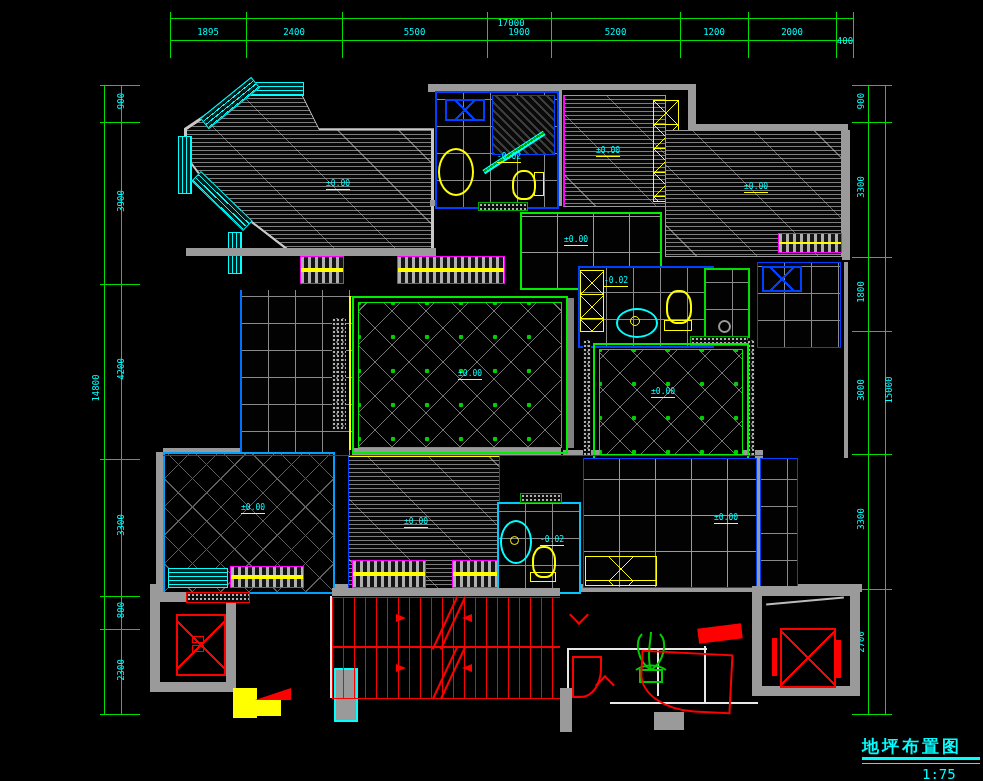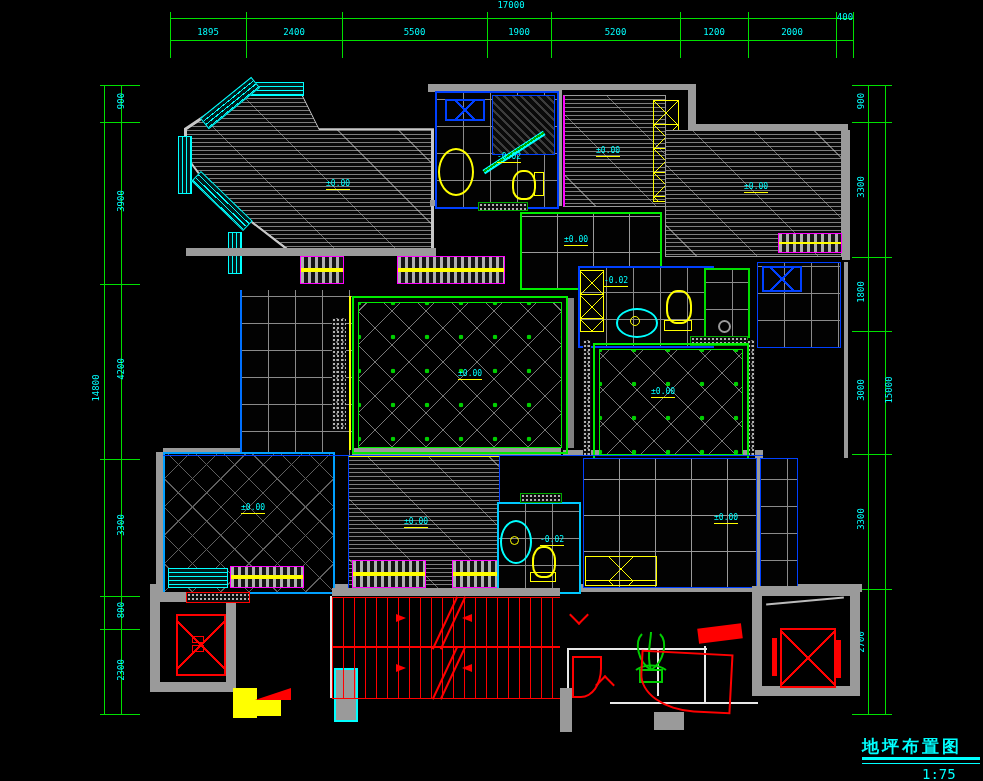--- a/index.html
+++ b/index.html
@@ -74,38 +74,38 @@
   .scale-text{position:absolute;color:#00ffff;font-size:14px;}
 </style>
 </head>
 <body>
 
 <div id="canvas">
 
   <div>
     <div class="gline" style="left:170px;top:18px;width:683px;height:1px"></div>
     <div class="gline" style="left:170px;top:40px;width:683px;height:1px"></div>
-    <span class="dimtext" style="left:466px;top:0;width:90px">17000</span>
+    <span class="dimtext" style="left:466px;top:18px;width:90px">17000</span>
     <div class="gline" style="left:170px;top:12px;width:1px;height:46px"></div>
     <div class="gline" style="left:246px;top:12px;width:1px;height:46px"></div>
     <div class="gline" style="left:342px;top:12px;width:1px;height:46px"></div>
     <div class="gline" style="left:487px;top:12px;width:1px;height:46px"></div>
     <div class="gline" style="left:551px;top:12px;width:1px;height:46px"></div>
     <div class="gline" style="left:680px;top:12px;width:1px;height:46px"></div>
     <div class="gline" style="left:748px;top:12px;width:1px;height:46px"></div>
     <div class="gline" style="left:836px;top:12px;width:1px;height:46px"></div>
     <div class="gline" style="left:853px;top:12px;width:1px;height:46px"></div>
     <span class="dimtext" style="left:170px;top:27px;width:76px">1895</span>
     <span class="dimtext" style="left:246px;top:27px;width:96px">2400</span>
     <span class="dimtext" style="left:342px;top:27px;width:145px">5500</span>
     <span class="dimtext" style="left:487px;top:27px;width:64px">1900</span>
     <span class="dimtext" style="left:551px;top:27px;width:129px">5200</span>
     <span class="dimtext" style="left:680px;top:27px;width:68px">1200</span>
     <span class="dimtext" style="left:748px;top:27px;width:88px">2000</span>
-    <span class="dimtext" style="left:833px;top:12px;width:24px">400</span>
+    <span class="dimtext" style="left:833px;top:36px;width:24px">400</span>
   </div>
 
   <div>
     <div class="gline" style="left:104px;top:85px;width:1px;height:630px"></div>
     <div class="gline" style="left:121px;top:85px;width:1px;height:630px"></div>
     <div class="gline" style="left:100px;top:85px;width:40px;height:1px"></div>
     <div class="gline" style="left:100px;top:122px;width:40px;height:1px"></div>
     <div class="gline" style="left:100px;top:284px;width:40px;height:1px"></div>
     <div class="gline" style="left:100px;top:459px;width:40px;height:1px"></div>
     <div class="gline" style="left:100px;top:596px;width:40px;height:1px"></div>

